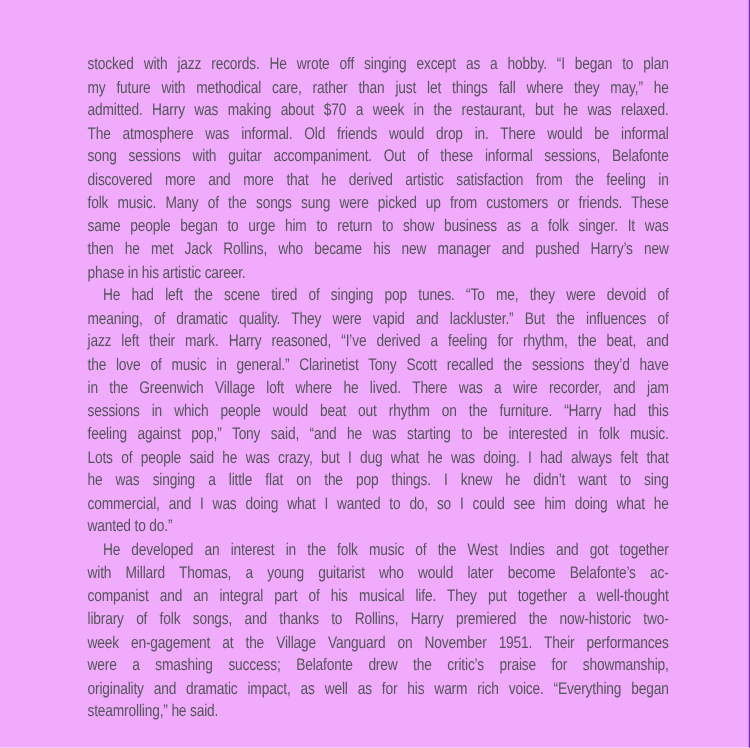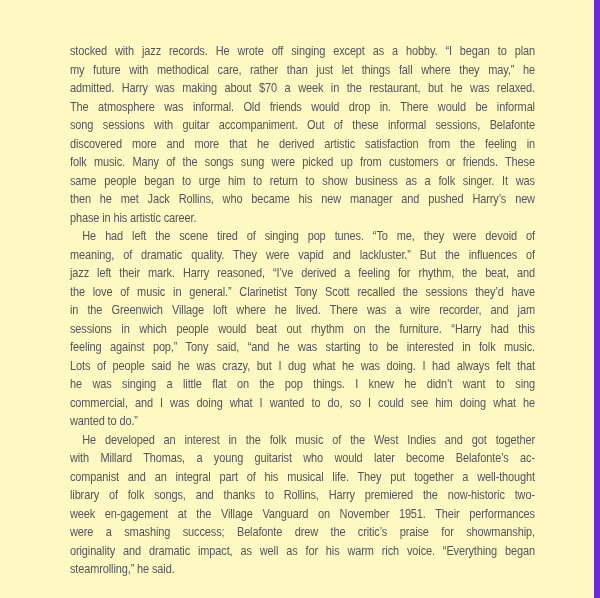--- a/index.html
+++ b/index.html
@@ -9,22 +9,22 @@
     height: 598px;
     background: #fdfdfe;
     overflow: hidden;
     font-family: "Liberation Sans", sans-serif;
   }
   .page {
     position: absolute;
     left: 0; top: 0;
     width: 600px;
     height: 598px;
-    background: #fef9c3;
-    border-right: 6px solid #6d28d9;
+    background: #f0abfc;
+    border-right: 1px solid #6d28d9;
     box-sizing: border-box;
   }
   .textblock {
     position: absolute;
     left: 70px;
     top: 42px;
     width: 567px;               
     transform: scaleX(0.82);
     transform-origin: left top;
     color: #55555a;

